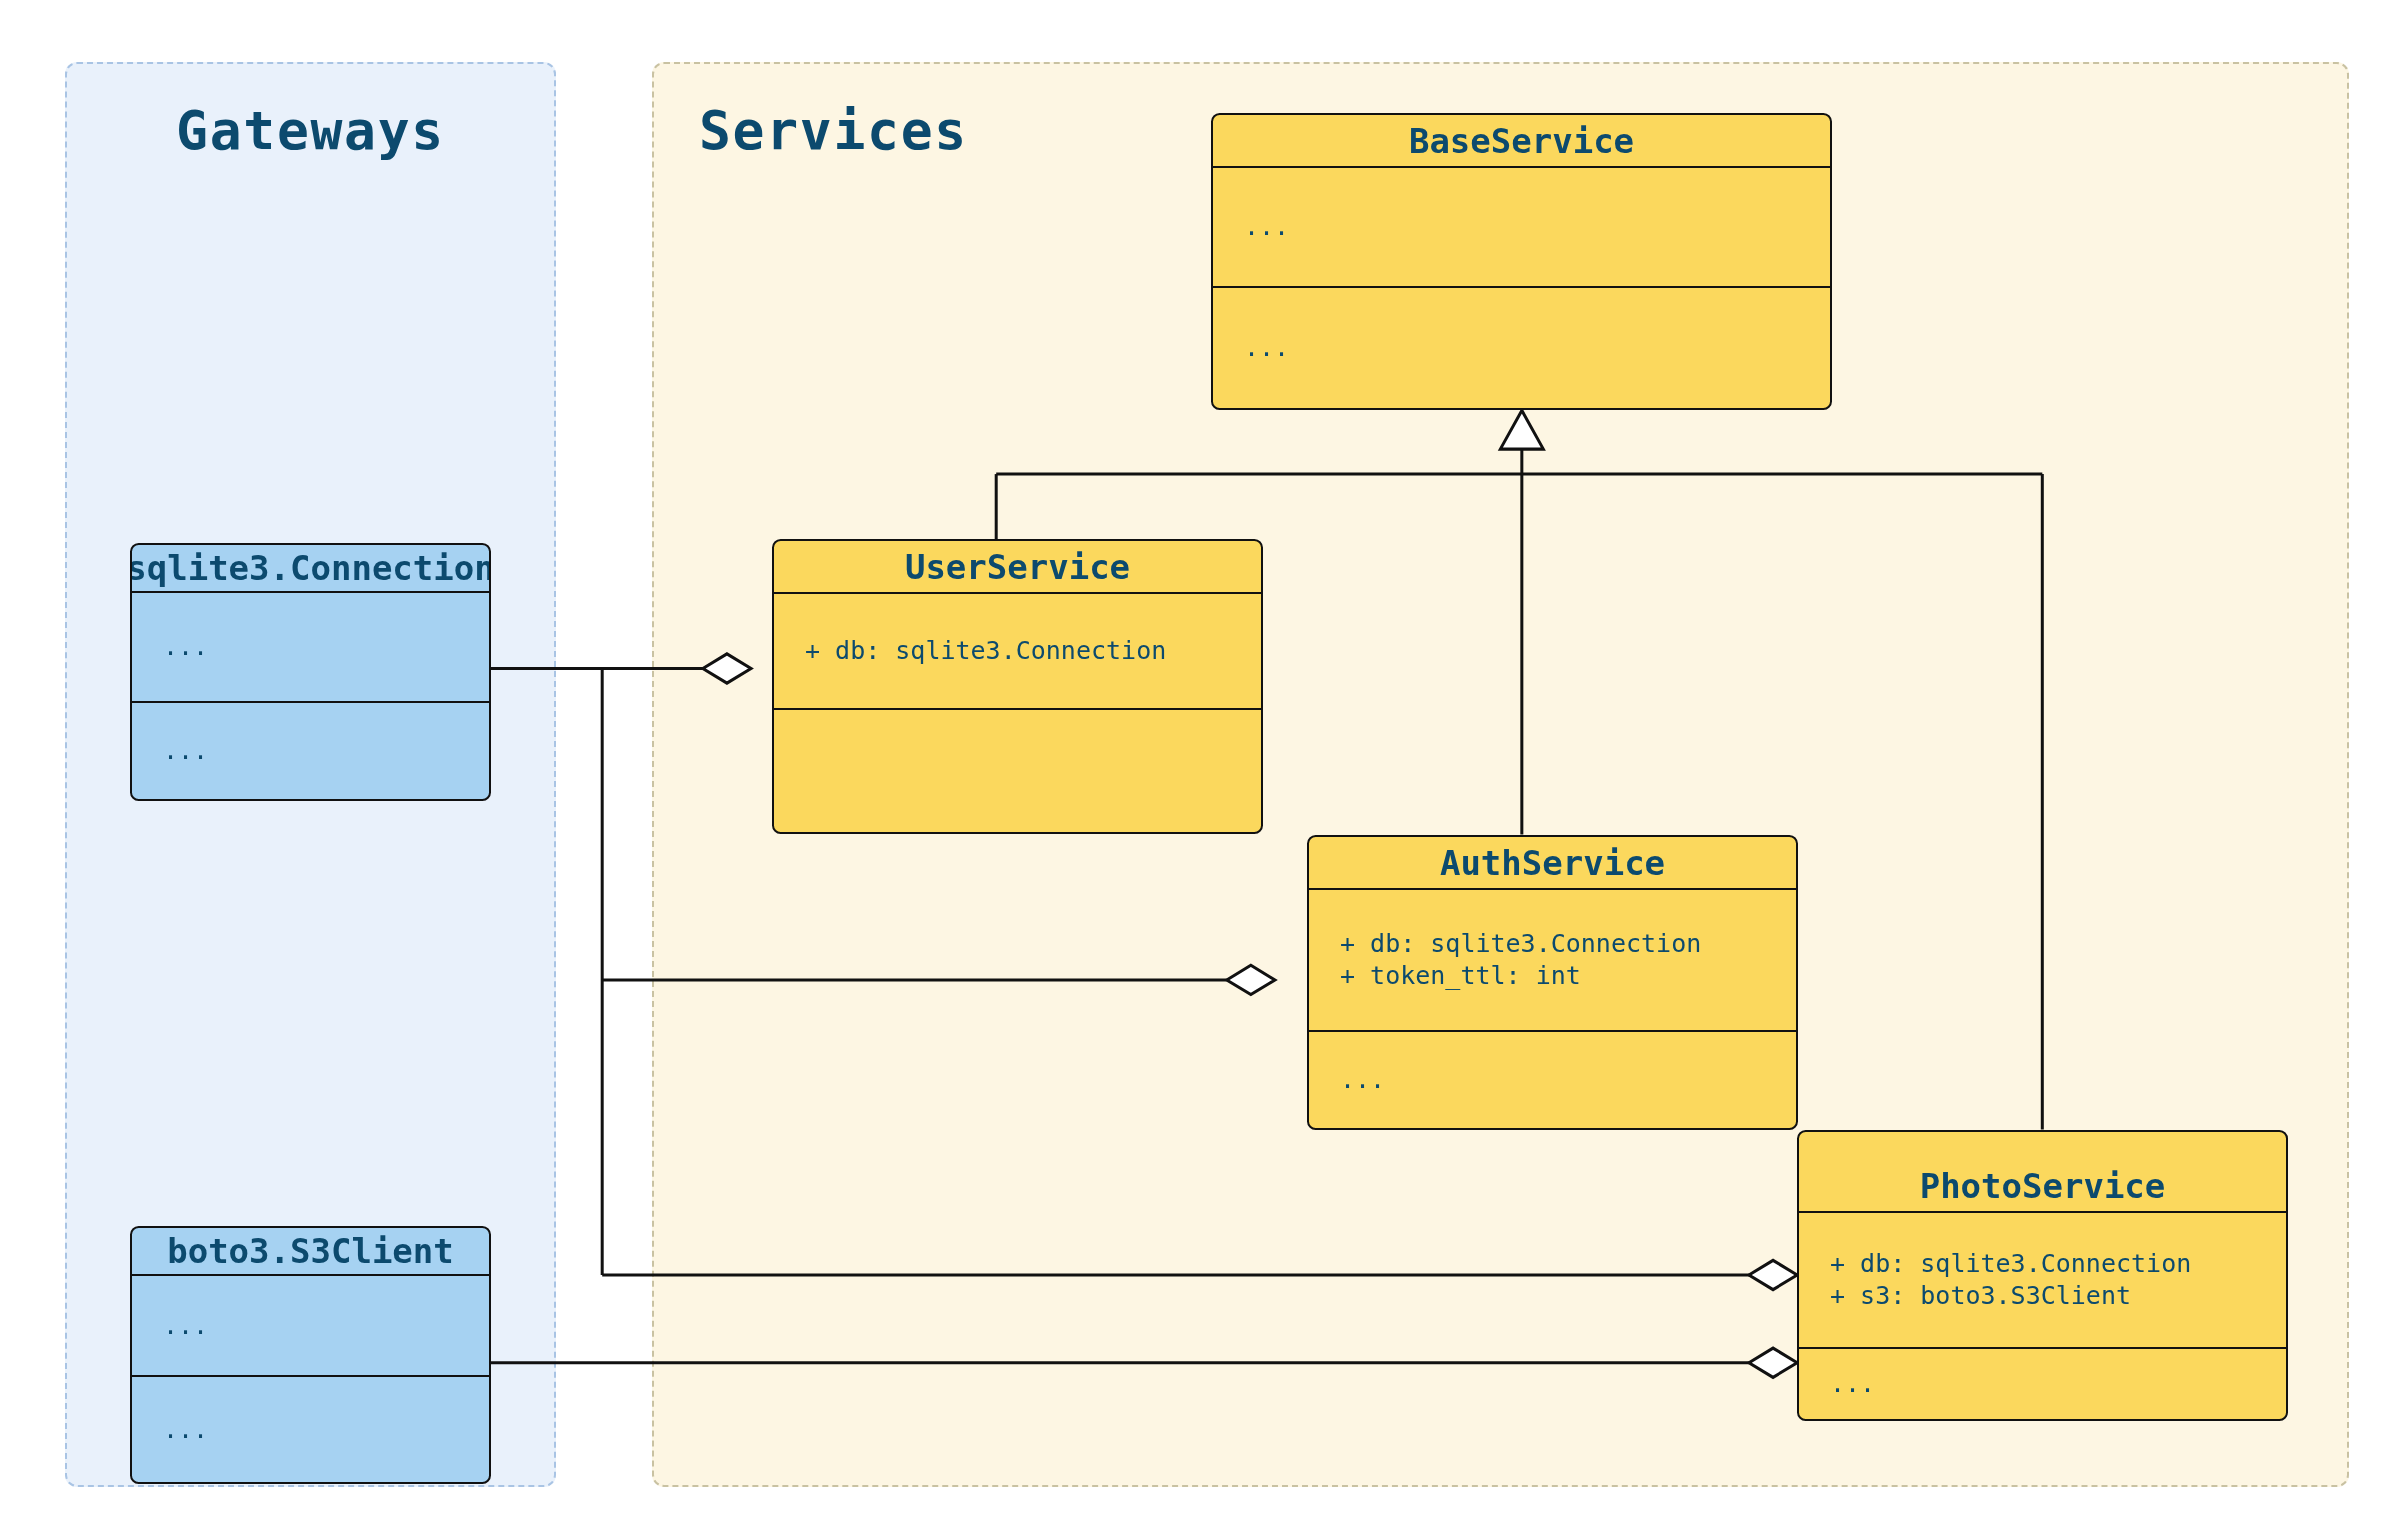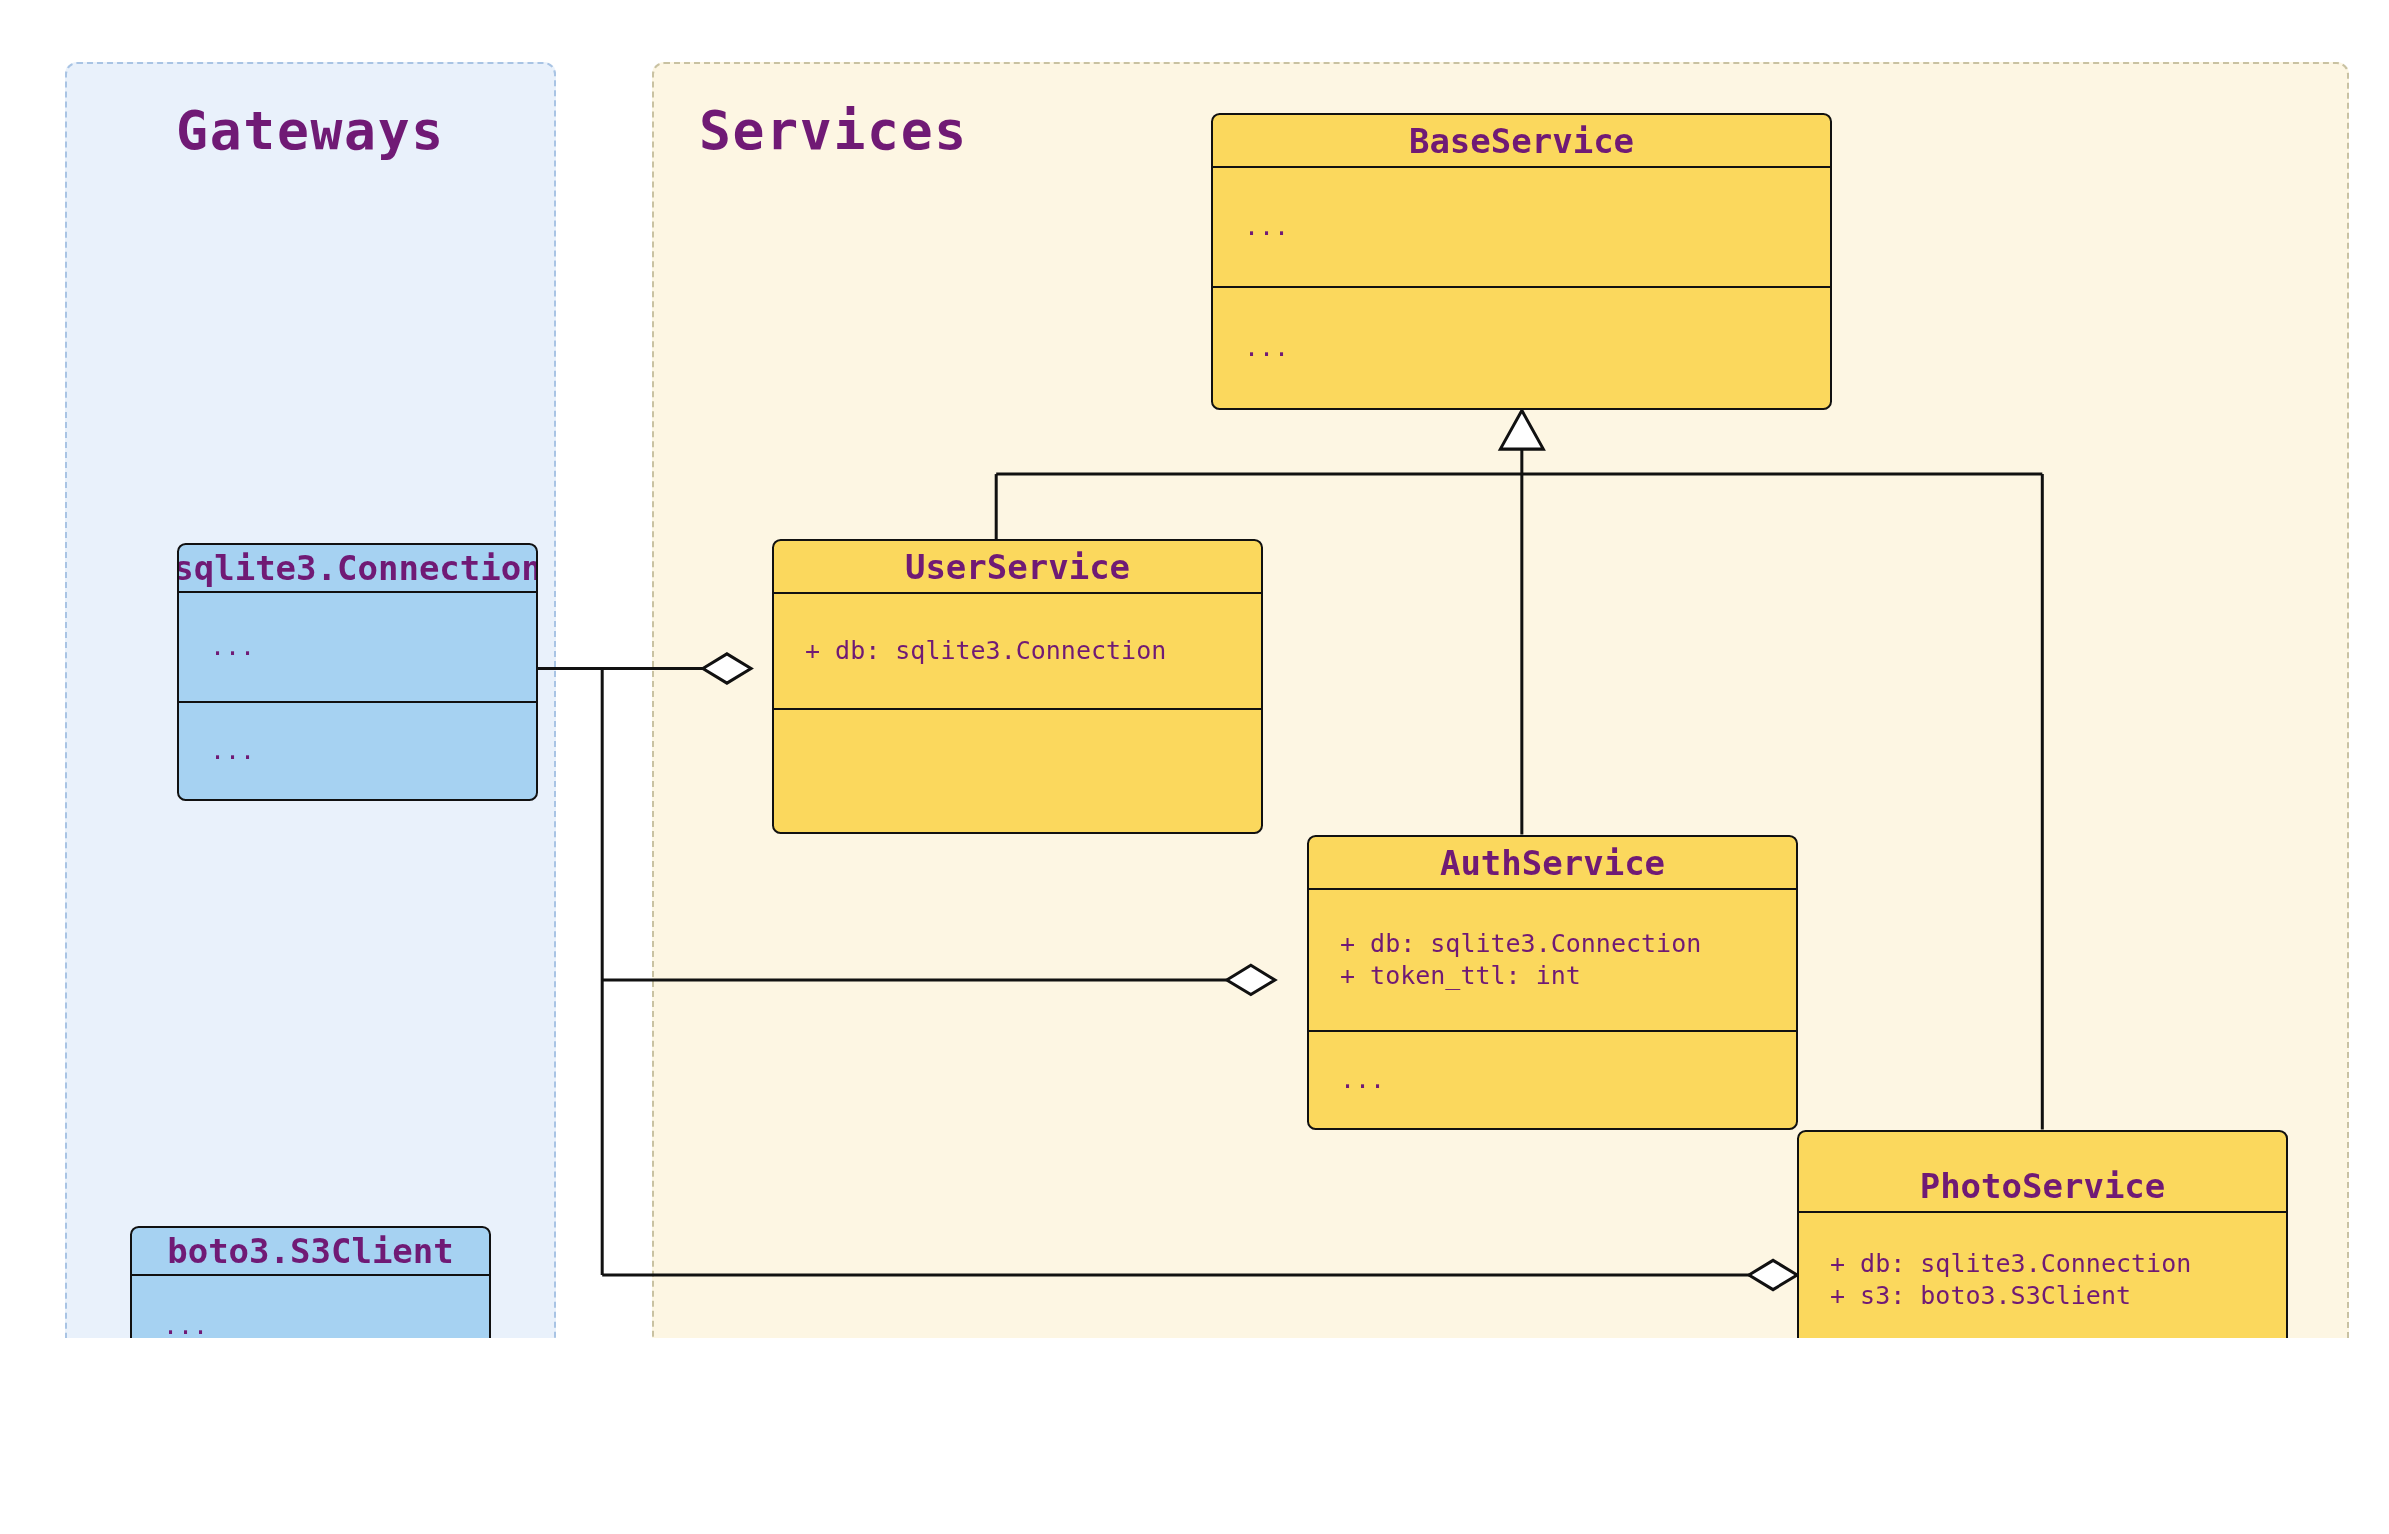--- a/index.html
+++ b/index.html
@@ -1,22 +1,22 @@
 <!DOCTYPE html>
 <html style="font-size:13.8px"><head>
 <meta charset="utf-8">
 <style>
   * { box-sizing: border-box; }
   html, body { margin: 0; padding: 0; background: #ffffff; }
   .canvas {
     position: relative;
     width: 2389px;
-    height: 1338px;
+    height: 1534px;
     font-family: "DejaVu Sans Mono", "Liberation Mono", monospace;
-    color: #701a75;
+    color: #0c4a6e;
     overflow: hidden;
   }
 
   
   .panel {
     position: absolute;
     border-radius: 12px;
     border: 2.6px dashed transparent;
   }
   .panel.gateways {
@@ -80,21 +80,21 @@
   .cls-user   .attrs { height: 116px; }
 
   .cls-auth   { left: 1275px; top: 835px;  width: 491px; height: 295px; margin-left: 32px; }
   .cls-auth   .class-title { height: 53px; }
   .cls-auth   .attrs { height: 142px; }
 
   .cls-photo  { left: 1797px; top: 1130px; width: 491px; height: 291px; }
   .cls-photo  .class-title { height: 53px; margin-top: 28px; }
   .cls-photo  .attrs { height: 136px; }
 
-  .cls-sqlite { left: 130px;  top: 543px;  width: 361px; height: 258px; margin-left: 47px; }
+  .cls-sqlite { left: 130px;  top: 543px;  width: 361px; height: 258px; }
   .cls-sqlite .class-title { height: 48px; }
   .cls-sqlite .attrs { height: 110px; }
 
   .cls-boto   { left: 130px;  top: 1226px; width: 361px; height: 258px; }
   .cls-boto   .class-title { height: 48px; }
   .cls-boto   .attrs { height: 101px; }
 
   
   .connectors {
     position: absolute;

